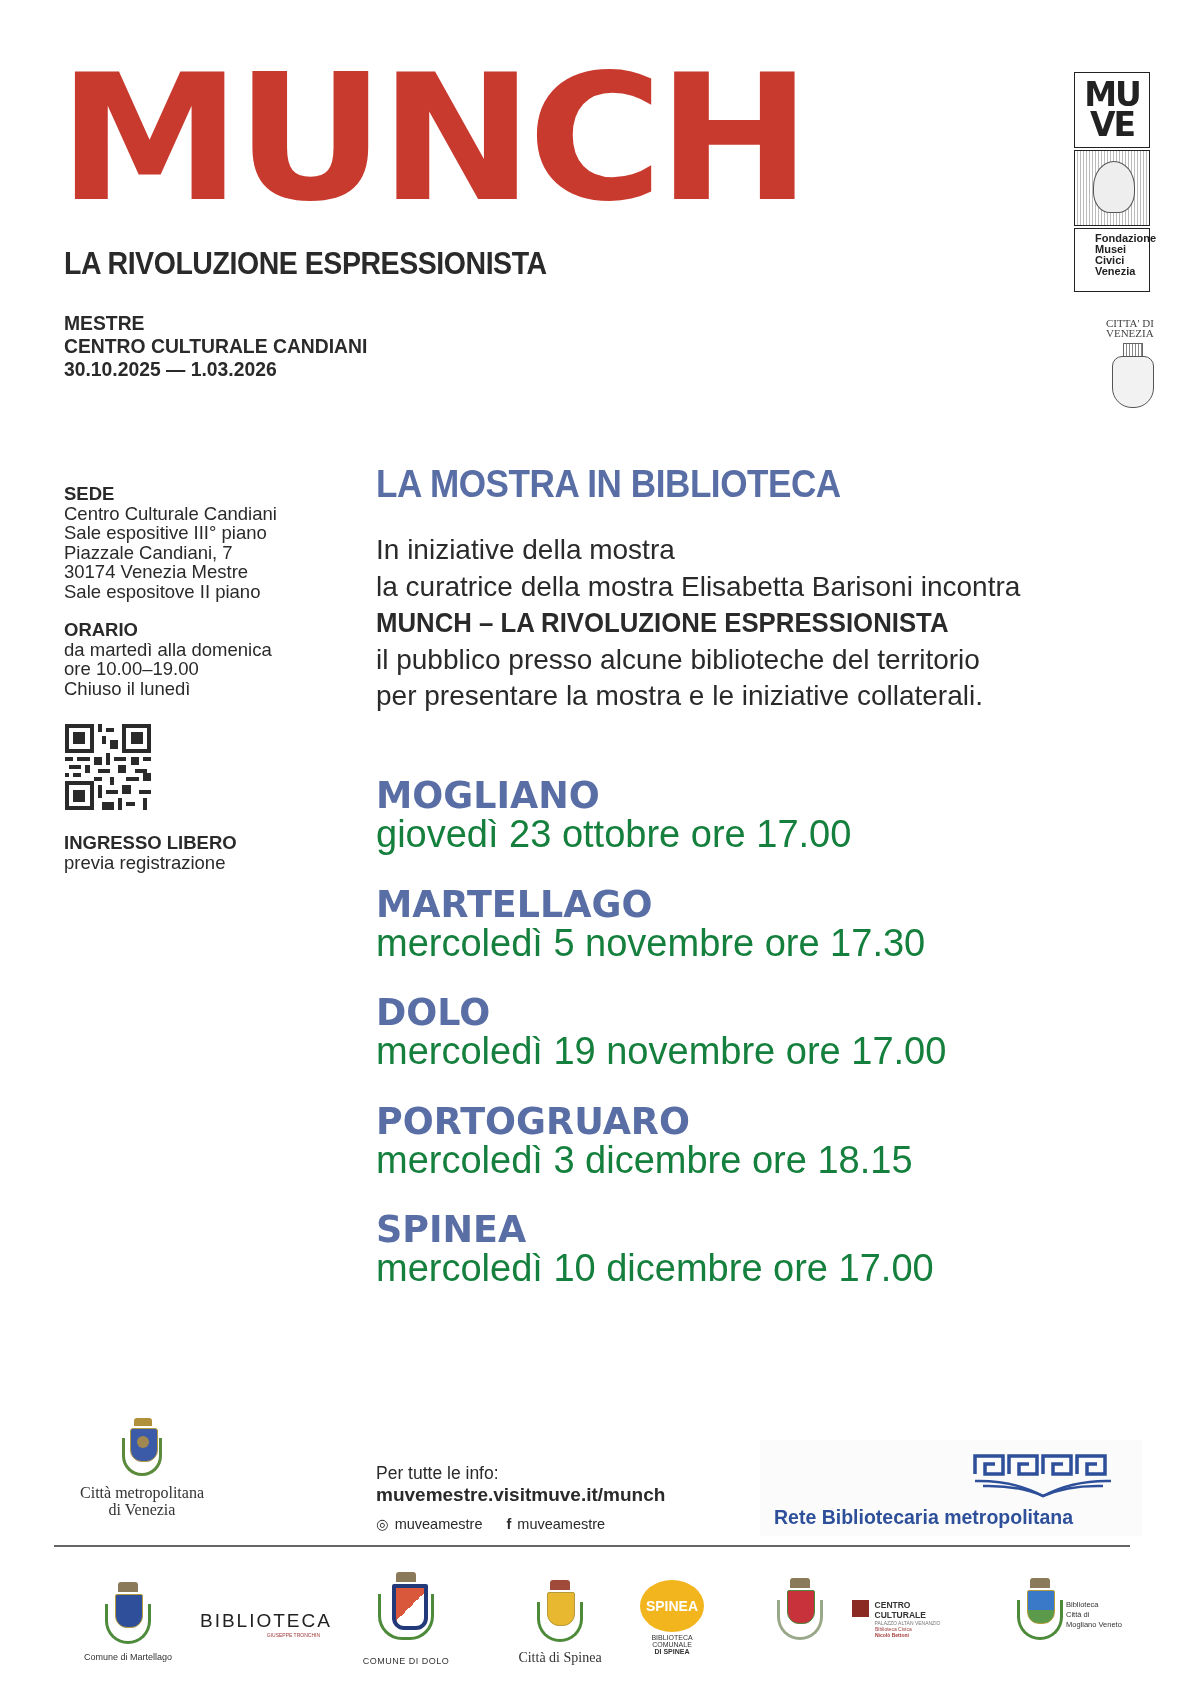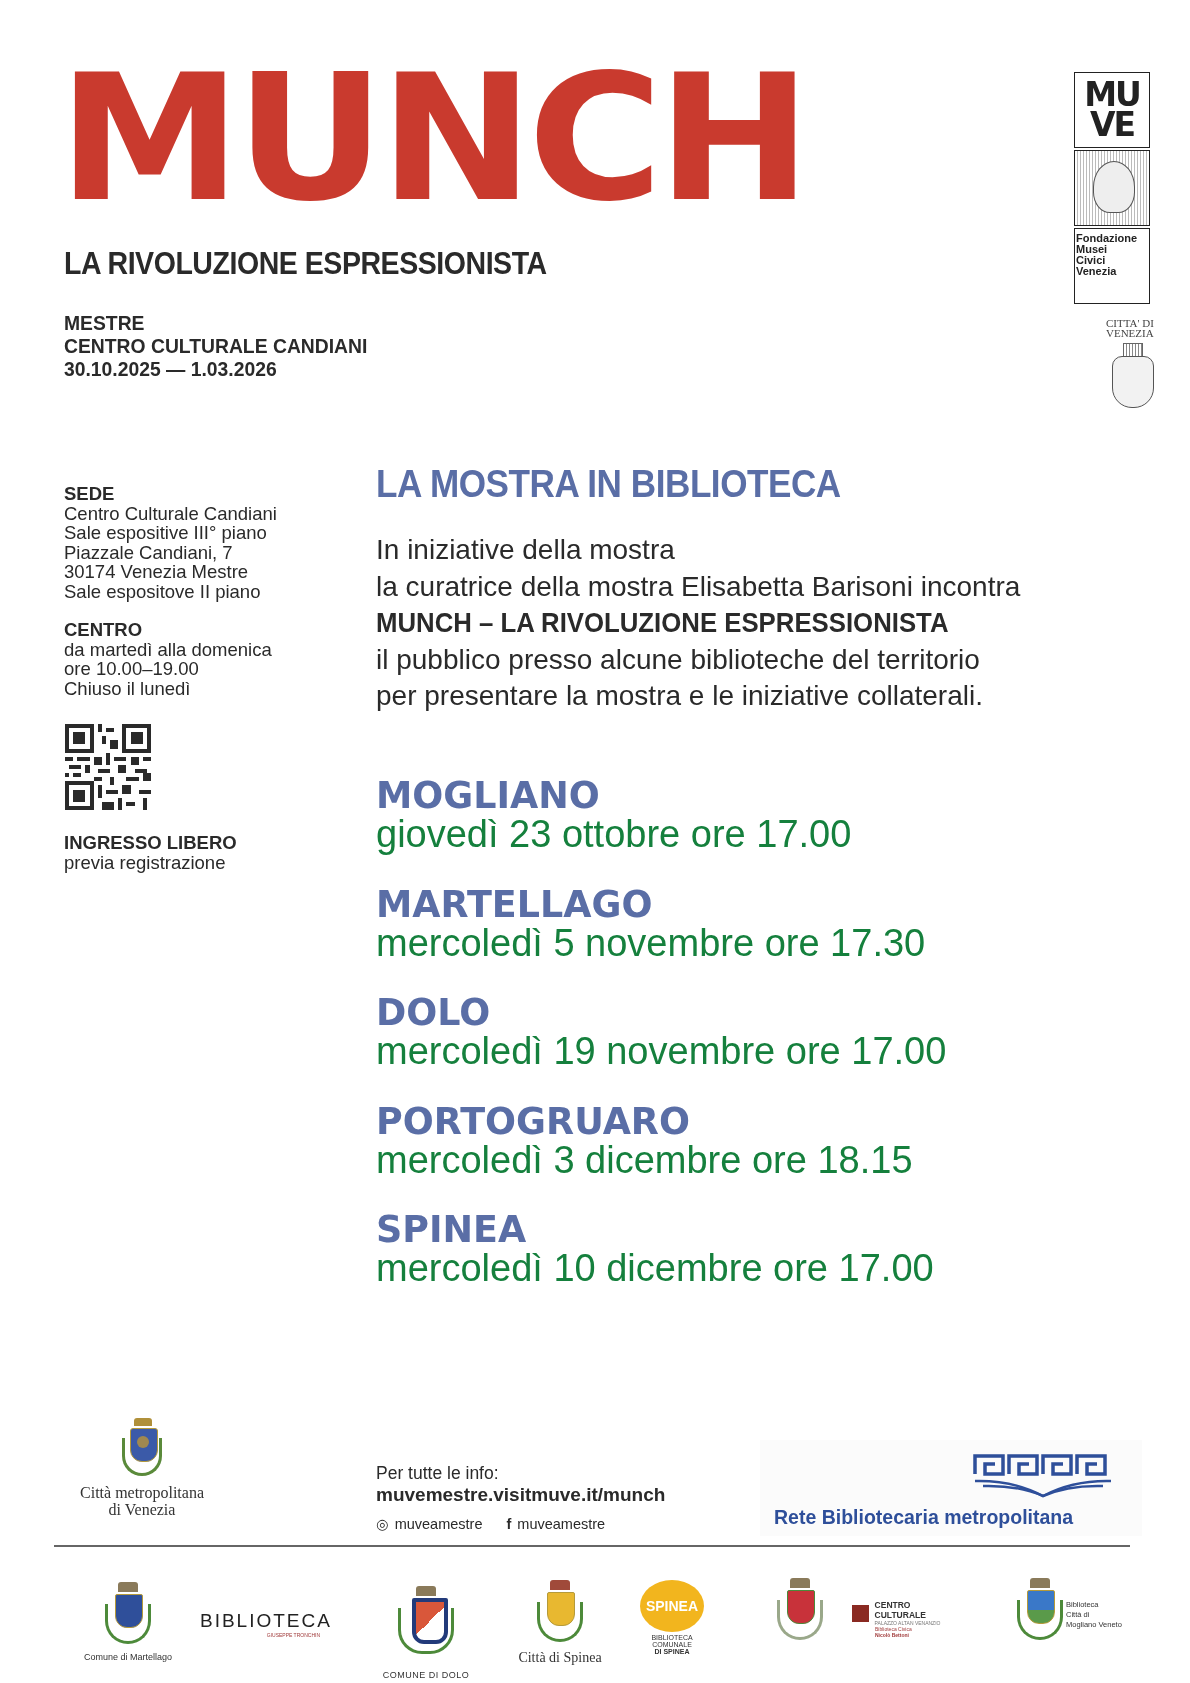--- a/index.html
+++ b/index.html
@@ -24,21 +24,21 @@
 
   
   .muve { left: 1074px; top: 72px; width: 76px; }
   .muve .box { border: 1.5px solid #222; box-sizing: border-box; width: 76px; }
   .muve .b1 { height: 76px; display: flex; flex-direction: column; align-items: center; justify-content: center;
     font-family: "DejaVu Sans", sans-serif; font-weight: bold; font-size: 33px; line-height: 30px; color: #222; letter-spacing: -2px; }
   .muve .b2 { height: 76px; margin-top: 2px; background:
       repeating-linear-gradient(90deg, #fff 0 2px, #bbb 2px 3px); position: relative; }
   .muve .b2 .lion { position: absolute; left: 18px; top: 10px; width: 40px; height: 50px; border-radius: 50% 50% 40% 40%;
       border: 1.5px solid #555; background: #eee; }
-  .muve .b3 { height: 76px; margin-top: 2px; padding: 4px 1px; font-size: 11px; font-weight: bold; line-height: 11px; color: #222; }
+  .muve .b3 { height: 64px; margin-top: 2px; padding: 4px 20px; font-size: 11px; font-weight: bold; line-height: 11px; color: #222; }
   .cdv { left: 1085px; top: 318px; width: 54px; text-align: left; font-family: "Liberation Serif", serif; font-size: 11px; line-height: 10px; color: #444; margin-left: 21px; }
   .cdv .shield { width: 40px; height: 50px; margin: 4px auto 0; border: 1.5px solid #555; border-radius: 10px 10px 20px 20px; background: #f2f2f2; position: relative; }
   .cdv .shield::before { content: ""; position: absolute; left: 10px; top: -14px; width: 18px; height: 12px; border: 1px solid #666; border-bottom: none; background: repeating-linear-gradient(90deg, #fff 0 2px, #888 2px 3px); }
 
   
   .info { left: 64px; font-size: 18.5px; line-height: 19.5px; color: #2a2a2a; }
   .info .h { font-weight: bold; }
   .sede { top: 484px; }
   .orario { top: 620px; }
   .qr { left: 65px; top: 724px; width: 86px; height: 86px; }
@@ -115,21 +115,21 @@
 
 <div class="abs info sede">
   <div class="h">SEDE</div>
   <div>Centro Culturale Candiani</div>
   <div>Sale espositive III° piano</div>
   <div>Piazzale Candiani, 7</div>
   <div>30174 Venezia Mestre</div>
   <div>Sale espositove II piano</div>
 </div>
 <div class="abs info orario">
-  <div class="h">CENTRO</div>
+  <div class="h">ORARIO</div>
   <div>da martedì alla domenica</div>
   <div>ore 10.00–19.00</div>
   <div>Chiuso il lunedì</div>
 </div>
 <svg class="abs qr" viewBox="0 0 21 21" shape-rendering="crispEdges">
   <g fill="#2a2a2a">
     <rect x="0" y="0" width="7" height="7"></rect>
       <rect x="1" y="1" width="5" height="5" fill="#fff"></rect>
       <rect x="2" y="2" width="3" height="3"></rect>
     <rect x="14" y="0" width="7" height="7"></rect>
@@ -252,21 +252,21 @@
         <div class="crown"></div>
         <div class="wr"></div>
         <div class="sh" style="background:#2f4f9a;"></div>
       </div>
     <div style="font-size:9px; margin-top:4px;">Comune di Martellago</div>
   </div>
   <div class="logo" style="left:200px; top:40px; width:120px;">
     <div style="font-size:19px; letter-spacing:2px; color:#222;">BIBLIOTECA</div>
     <div style="font-size:5px; color:#a03a3a; text-align:right;">GIUSEPPE TRONCHIN</div>
   </div>
-  <div class="logo" style="left:356px; top:16px; width:100px;margin-left:20px;">
+  <div class="logo" style="left:356px; top:2px; width:100px;">
     <div class="mini-crest" style="width:60px;height:78px;">
         <div class="crown" style="left:20px;"></div>
         <div class="wr" style="width:56px;height:46px;"></div>
         <div class="sh" style="left:16px;width:28px;height:38px;background:linear-gradient(135deg,#d9573a 0 50%,#fff 50%);border-color:#223a7a;border-width:4px;"></div>
       </div>
     <div style="font-size:9px; margin-top:6px; letter-spacing:0.5px;">COMUNE DI DOLO</div>
   </div>
   <div class="logo" style="left:515px; top:10px; width:90px;">
     <div class="mini-crest">
         <div class="crown" style="background:#a04a3a;"></div>
@@ -284,21 +284,21 @@
     </div>
   </div>
   <div class="logo" style="left:770px; top:8px; width:60px;">
     <div class="mini-crest">
         <div class="crown"></div>
         <div class="wr" style="border-color:#9aa88a;"></div>
         <div class="sh" style="background:#c8323a;border-color:#4a8a3a;"></div>
       </div>
   </div>
   <div class="logo" style="left:852px; top:30px; width:110px; text-align:left;">
-    <div style="display:flex; gap:6px; align-items:center;">
+    <div style="display:flex; gap:6px; align-items:flex-start;">
       <div style="width:17px;height:17px;background:#8a2a22;"></div>
       <div>
         <div style="font-size:8.5px; font-weight:bold;">CENTRO CULTURALE</div>
         <div style="font-size:5px; color:#777;">PALAZZO ALTAN VENANZIO</div>
       </div>
     </div>
     <div style="font-size:5px; color:#a03a3a; margin-left:23px;">Biblioteca Civica</div>
     <div style="font-size:5px; font-weight:bold; color:#a03a3a; margin-left:23px;">Nicolò Bettoni</div>
   </div>
   <div class="logo" style="left:1010px; top:8px; width:60px;">

